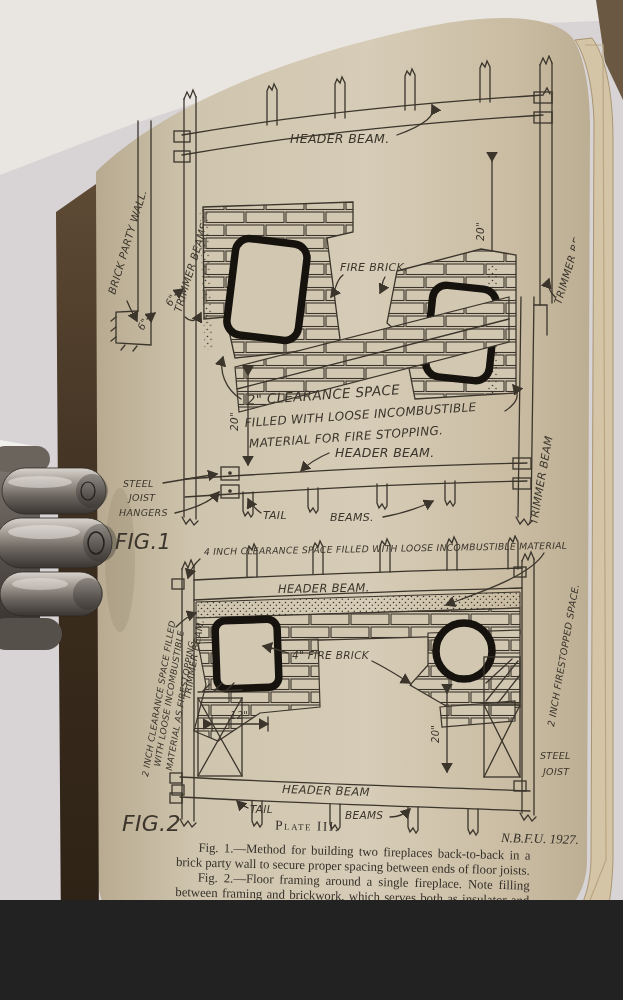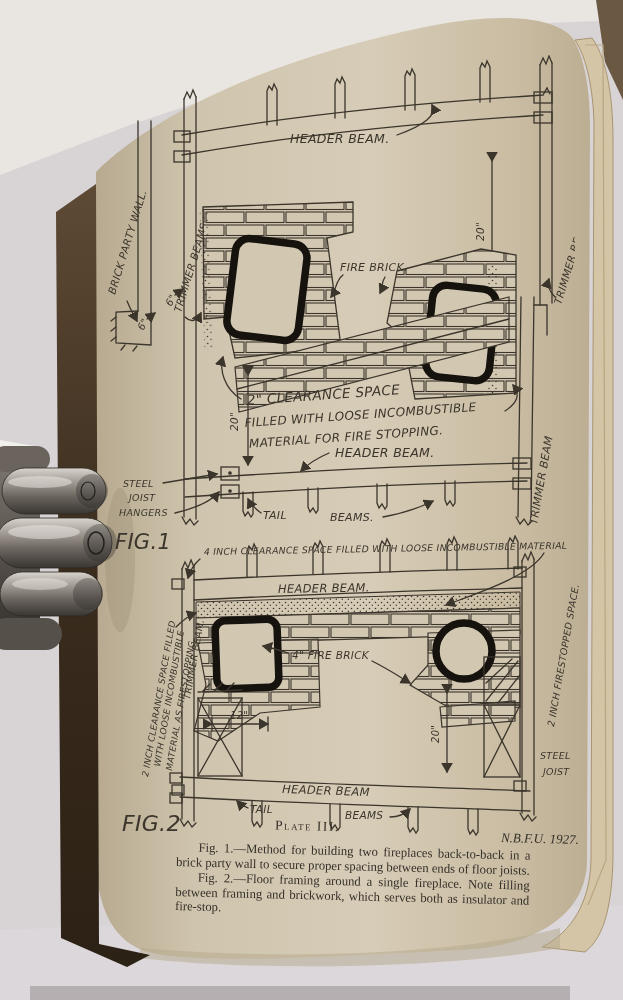--- a/index.html
+++ b/index.html
@@ -1,16 +1,16 @@
 <!DOCTYPE html>
 <html><head>
 <meta charset="utf-8">
 <style>
   html,body{margin:0;padding:0;background:#222;}
-  .photo{position:relative;width:623px;height:1000px;overflow:hidden;
+  .photo{position:relative;width:623px;height:900px;overflow:hidden;
          background:#8b5cf6;font-family:"DejaVu Sans",sans-serif;}
   .layer{position:absolute;left:0;top:0;}
   svg{display:block;}
   .hw{font-family:"DejaVu Sans",sans-serif;font-style:italic;fill:#3b352c;letter-spacing:.3px;}
   .ink{stroke:#3b352c;fill:none;stroke-width:1.3;stroke-linecap:round;}
   .thick{stroke:#16130f;stroke-width:7.5;fill:#d2c7b1;}
   
   .caption{position:absolute;left:176px;top:820px;width:402px;transform:rotate(1.4deg);
            color:#35302a;font-family:"Liberation Serif",serif;}
   .cap-head{position:relative;height:16px;}

